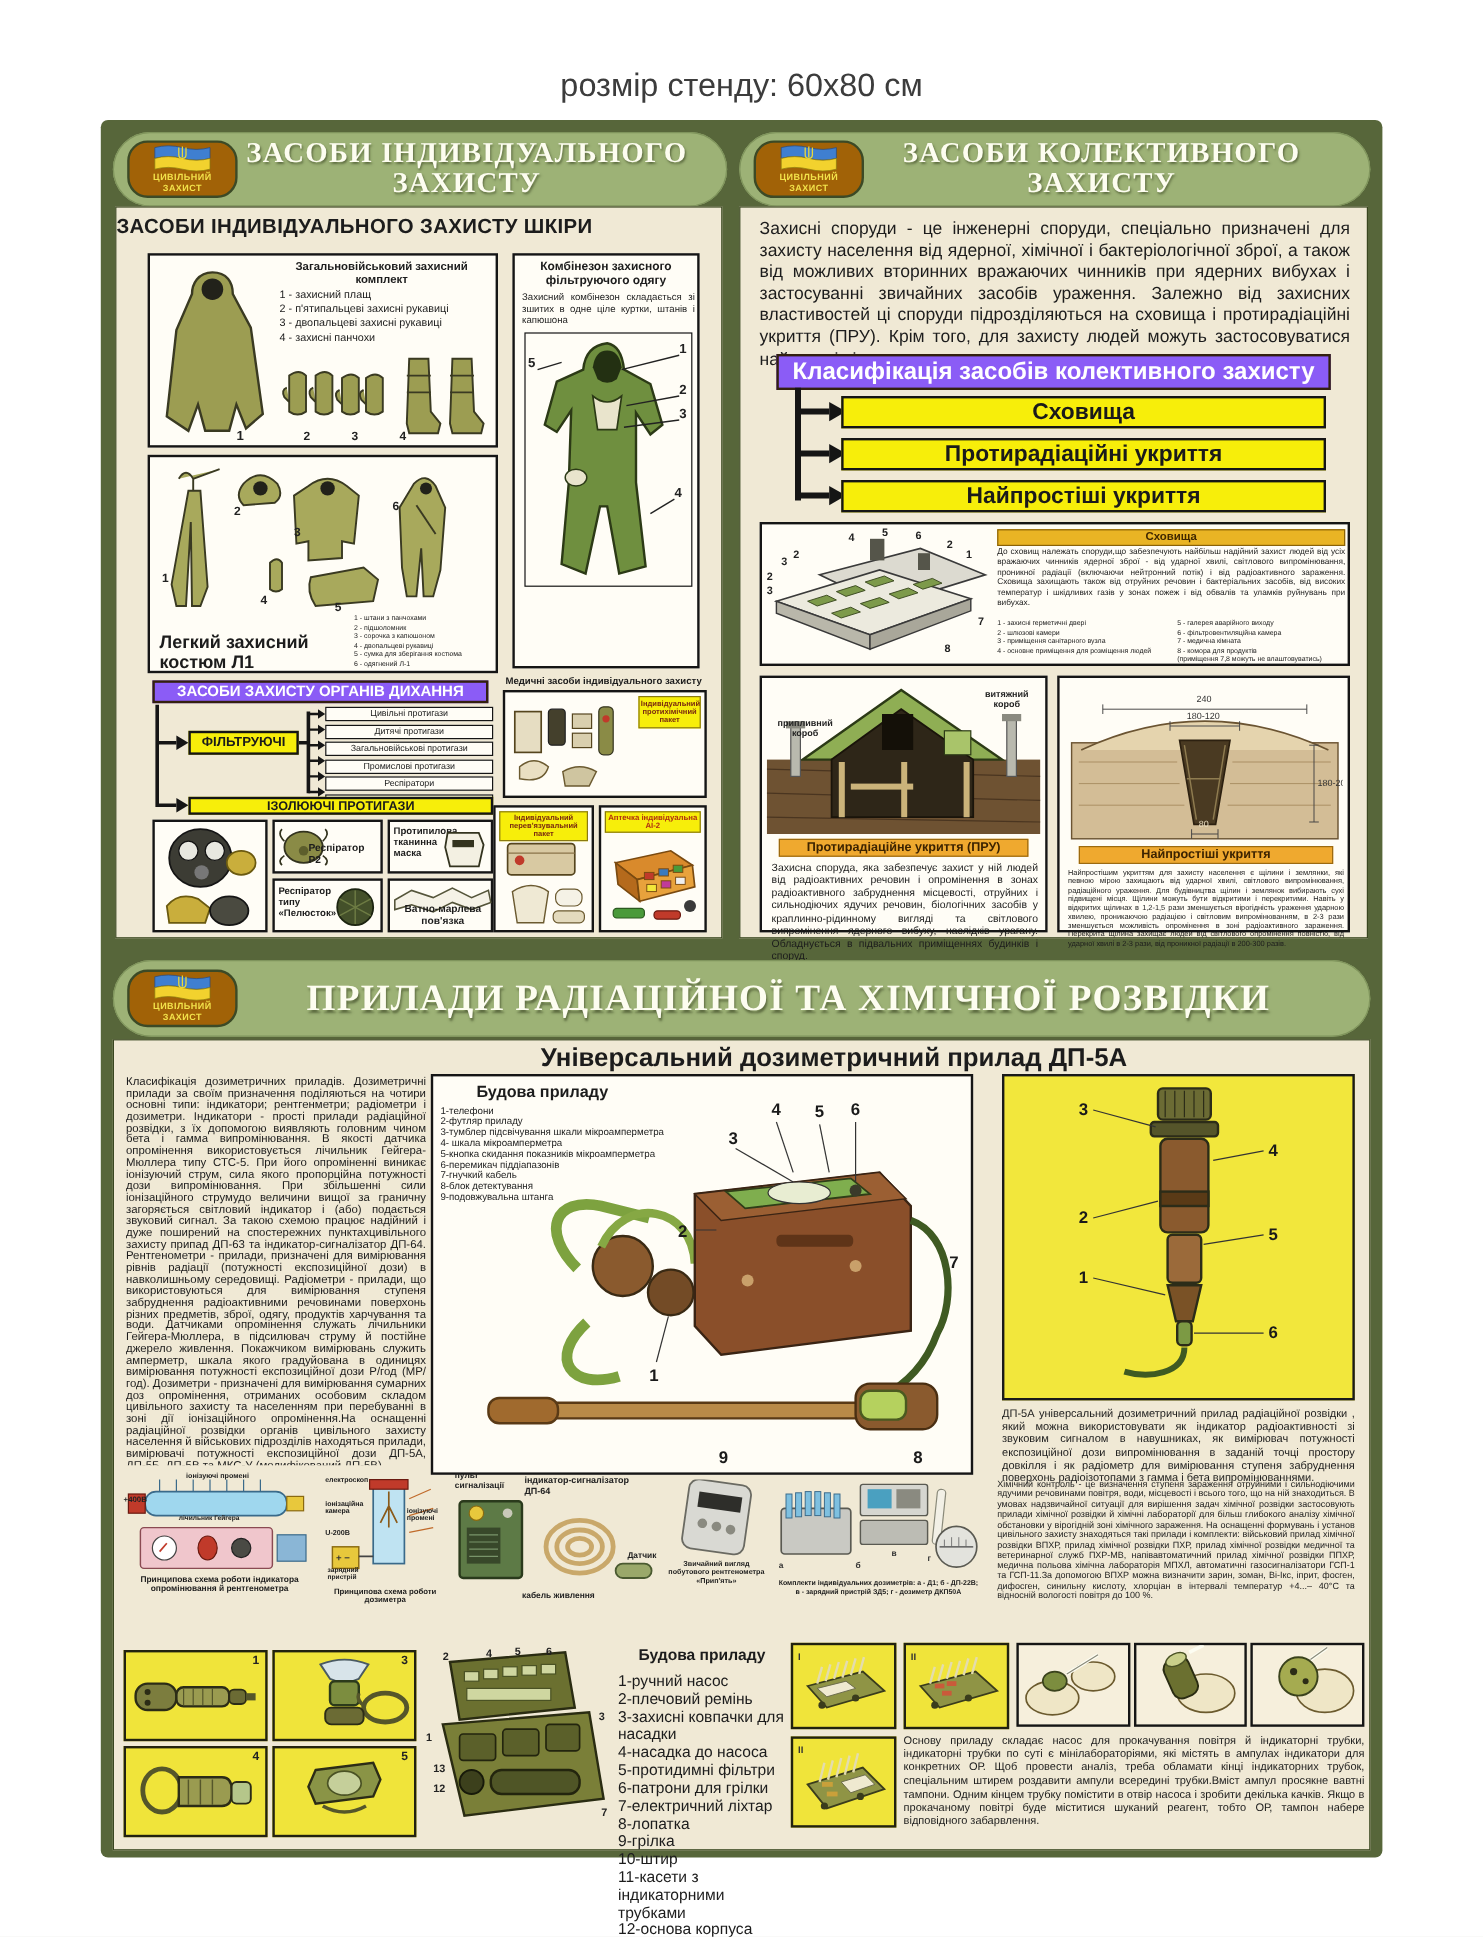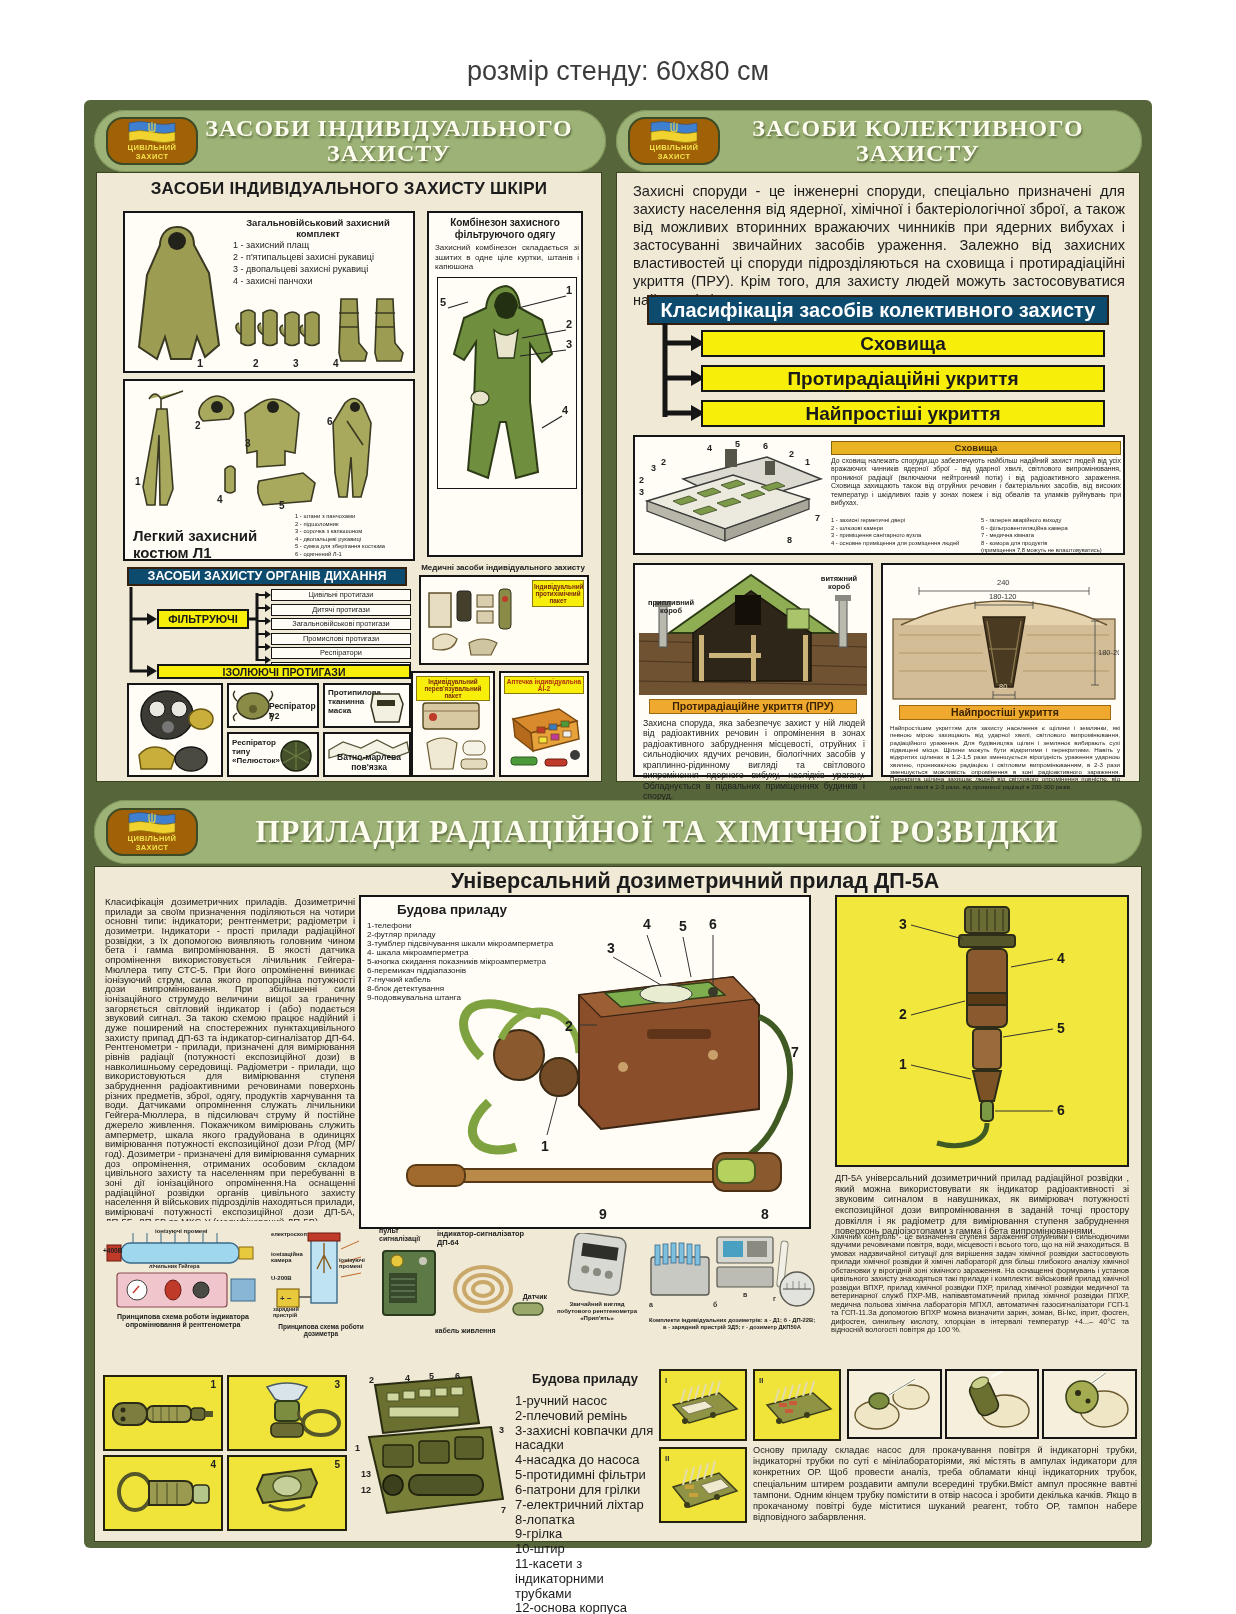--- a/index.html
+++ b/index.html
@@ -12,27 +12,27 @@
   .pill { position:absolute; background:#9db276; border-radius:34px; display:flex; align-items:center; padding:0 26px 0 12px; box-shadow:inset 0 0 0 1px #7f945c; }
   .pill-title { flex:1; text-align:center; font-family:"Liberation Serif", serif; font-weight:bold; color:#fdfdf0; text-shadow:1px 2px 2px rgba(40,50,20,.55); letter-spacing:1px; line-height:1.04; }
   .logo { width:92px; height:48px; background:#a16207; border:2px solid #3c4a26; border-radius:17px; display:flex; flex-direction:column; align-items:center; justify-content:center; flex:0 0 auto; }
   .logo-text { color:#f2e24a; font-size:7.5px; font-weight:bold; line-height:1.15; letter-spacing:.4px; }
 
   .cream { position:absolute; background:#f0e9d5; border:1px solid #39461f; }
   .wbox { position:absolute; background:#fffdf6; border:2px solid #151515; }
   .jt { text-align:justify; }
   .abs { position:absolute; }
 
-  .skin-title { position:absolute; top:6px; left:0; width:100%; text-align:center; font-weight:bold; font-size:17px; letter-spacing:.3px; }
+  .skin-title { position:absolute; top:6px; left:0; width:100%; font-weight:bold; font-size:17px; letter-spacing:.3px; }
   .box-title-sm { text-align:center; font-weight:bold; font-size:10px; line-height:1.15; padding-top:4px; }
   .plain-list div { font-size:9px; line-height:1.35; }
   .tiny-list div { font-size:5.8px; line-height:1.3; }
   .numlist9 div { font-size:9px; line-height:1.45; }
 
-  .brown-hdr { background:#0c4a6e; border:2px solid #33200f; color:#fff; font-weight:bold; text-align:center; }
+  .brown-hdr { background:#8b5cf6; border:2px solid #33200f; color:#fff; font-weight:bold; text-align:center; }
   .yellow-bar { background:#f7ee0a; border:2px solid #151515; font-weight:bold; text-align:center; color:#1a1a1a; }
   .gold-hdr { background:#e9b424; border:1px solid #8a6206; color:#402800; font-weight:bold; text-align:center; }
   .orange-hdr { background:#efa92f; color:#3c2300; font-weight:bold; text-align:center; border:1px solid #9c6a10; }
 
   .flow-list > div { background:#fffdf6; border:1.5px solid #151515; font-size:7.4px; text-align:center; height:12px; line-height:10px; margin-bottom:2.6px; }
   .cls-row { position:absolute; left:84px; width:404px; height:27px; font-size:19px; line-height:24px; }
   .tile { position:absolute; background:#f0e43a; border:2px solid #22220f; }
   .tile .num { position:absolute; top:2px; right:5px; font-size:10px; font-weight:bold; color:#222; }
   .strip-panel { background:#f6efdc; border:2px solid #151515; }
   .cap { font-weight:bold; text-align:center; }
@@ -203,21 +203,21 @@
         <path d="M10 70 q10 -12 26 -6 l10 8 -4 12 -30 0 Z" fill="#c9ae3c" stroke="#6b5a10" stroke-width="1.5"></path>
         <ellipse cx="62" cy="74" rx="16" ry="12" fill="#4a4a40" stroke="#151515" stroke-width="1.5"></ellipse>
       </svg>
     </div>
     <div class="wbox" style="left:130px; top:510px; width:92px; height:45px;">
       <svg class="abs" style="left:2px; top:2px;" width="44" height="38" viewBox="0 0 44 38">
           <ellipse cx="22" cy="19" rx="16" ry="13" fill="#8a8b46" stroke="#33331e" stroke-width="1.5"></ellipse>
           <path d="M6 14 Q0 8 4 4 M38 14 q6 -6 2 -10 M6 26 q-6 4 -2 8 M38 26 q6 4 2 8" stroke="#33331e" stroke-width="1.4" fill="none"></path>
           <circle cx="22" cy="22" r="4" fill="#5d5e2c"></circle>
         </svg>
-      <div class="abs" style="right:4px; bottom:4px; width:44px; font-weight:bold; font-size:8.5px; line-height:1.15;">Респіратор Р2</div>
+      <div class="abs" style="right:16px; bottom:4px; width:44px; font-weight:bold; font-size:8.5px; line-height:1.15;">Респіратор Р2</div>
     </div>
     <div class="wbox" style="left:130px; top:559px; width:92px; height:45px;">
       <div class="abs" style="left:3px; top:4px; width:46px; font-weight:bold; font-size:8px; line-height:1.15;">Респіратор типу «Пелюсток»</div>
       <svg class="abs" style="right:2px; top:4px;" width="38" height="36" viewBox="0 0 38 36">
           <circle cx="19" cy="18" r="15" fill="#44502a" stroke="#1c2410" stroke-width="1.5"></circle>
           <g stroke="#6e7c44" stroke-width="1.2">
             <line x1="19" y1="4" x2="19" y2="32"></line>
             <line x1="6" y1="11" x2="32" y2="25"></line>
             <line x1="6" y1="25" x2="32" y2="11"></line>
           </g>

